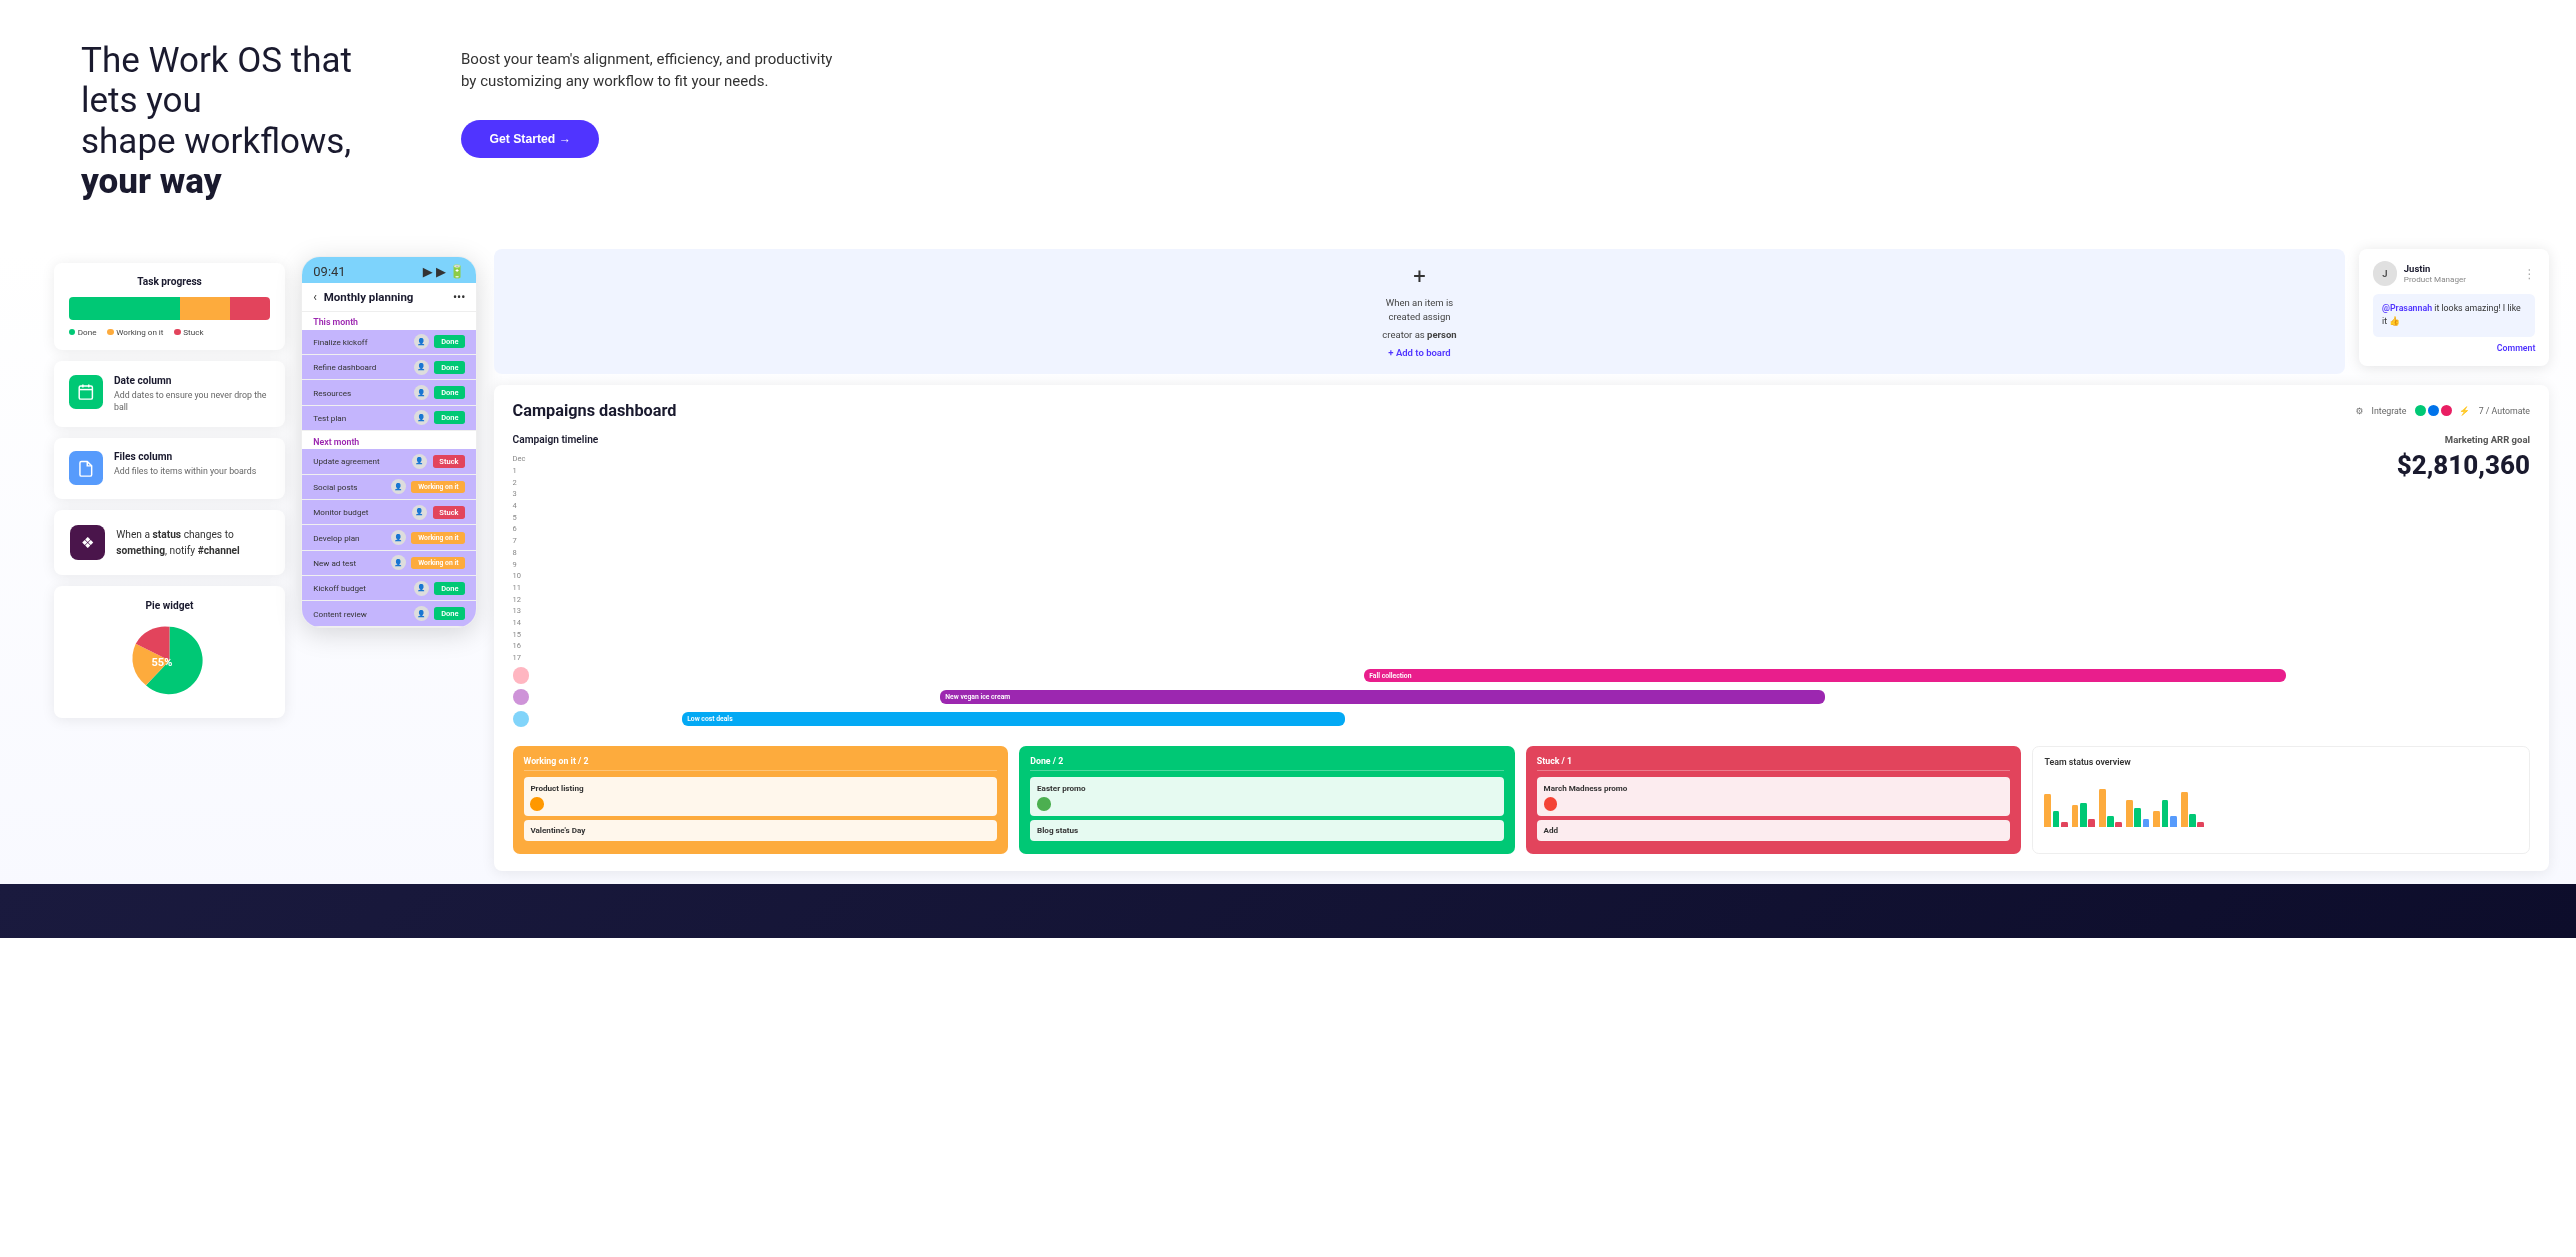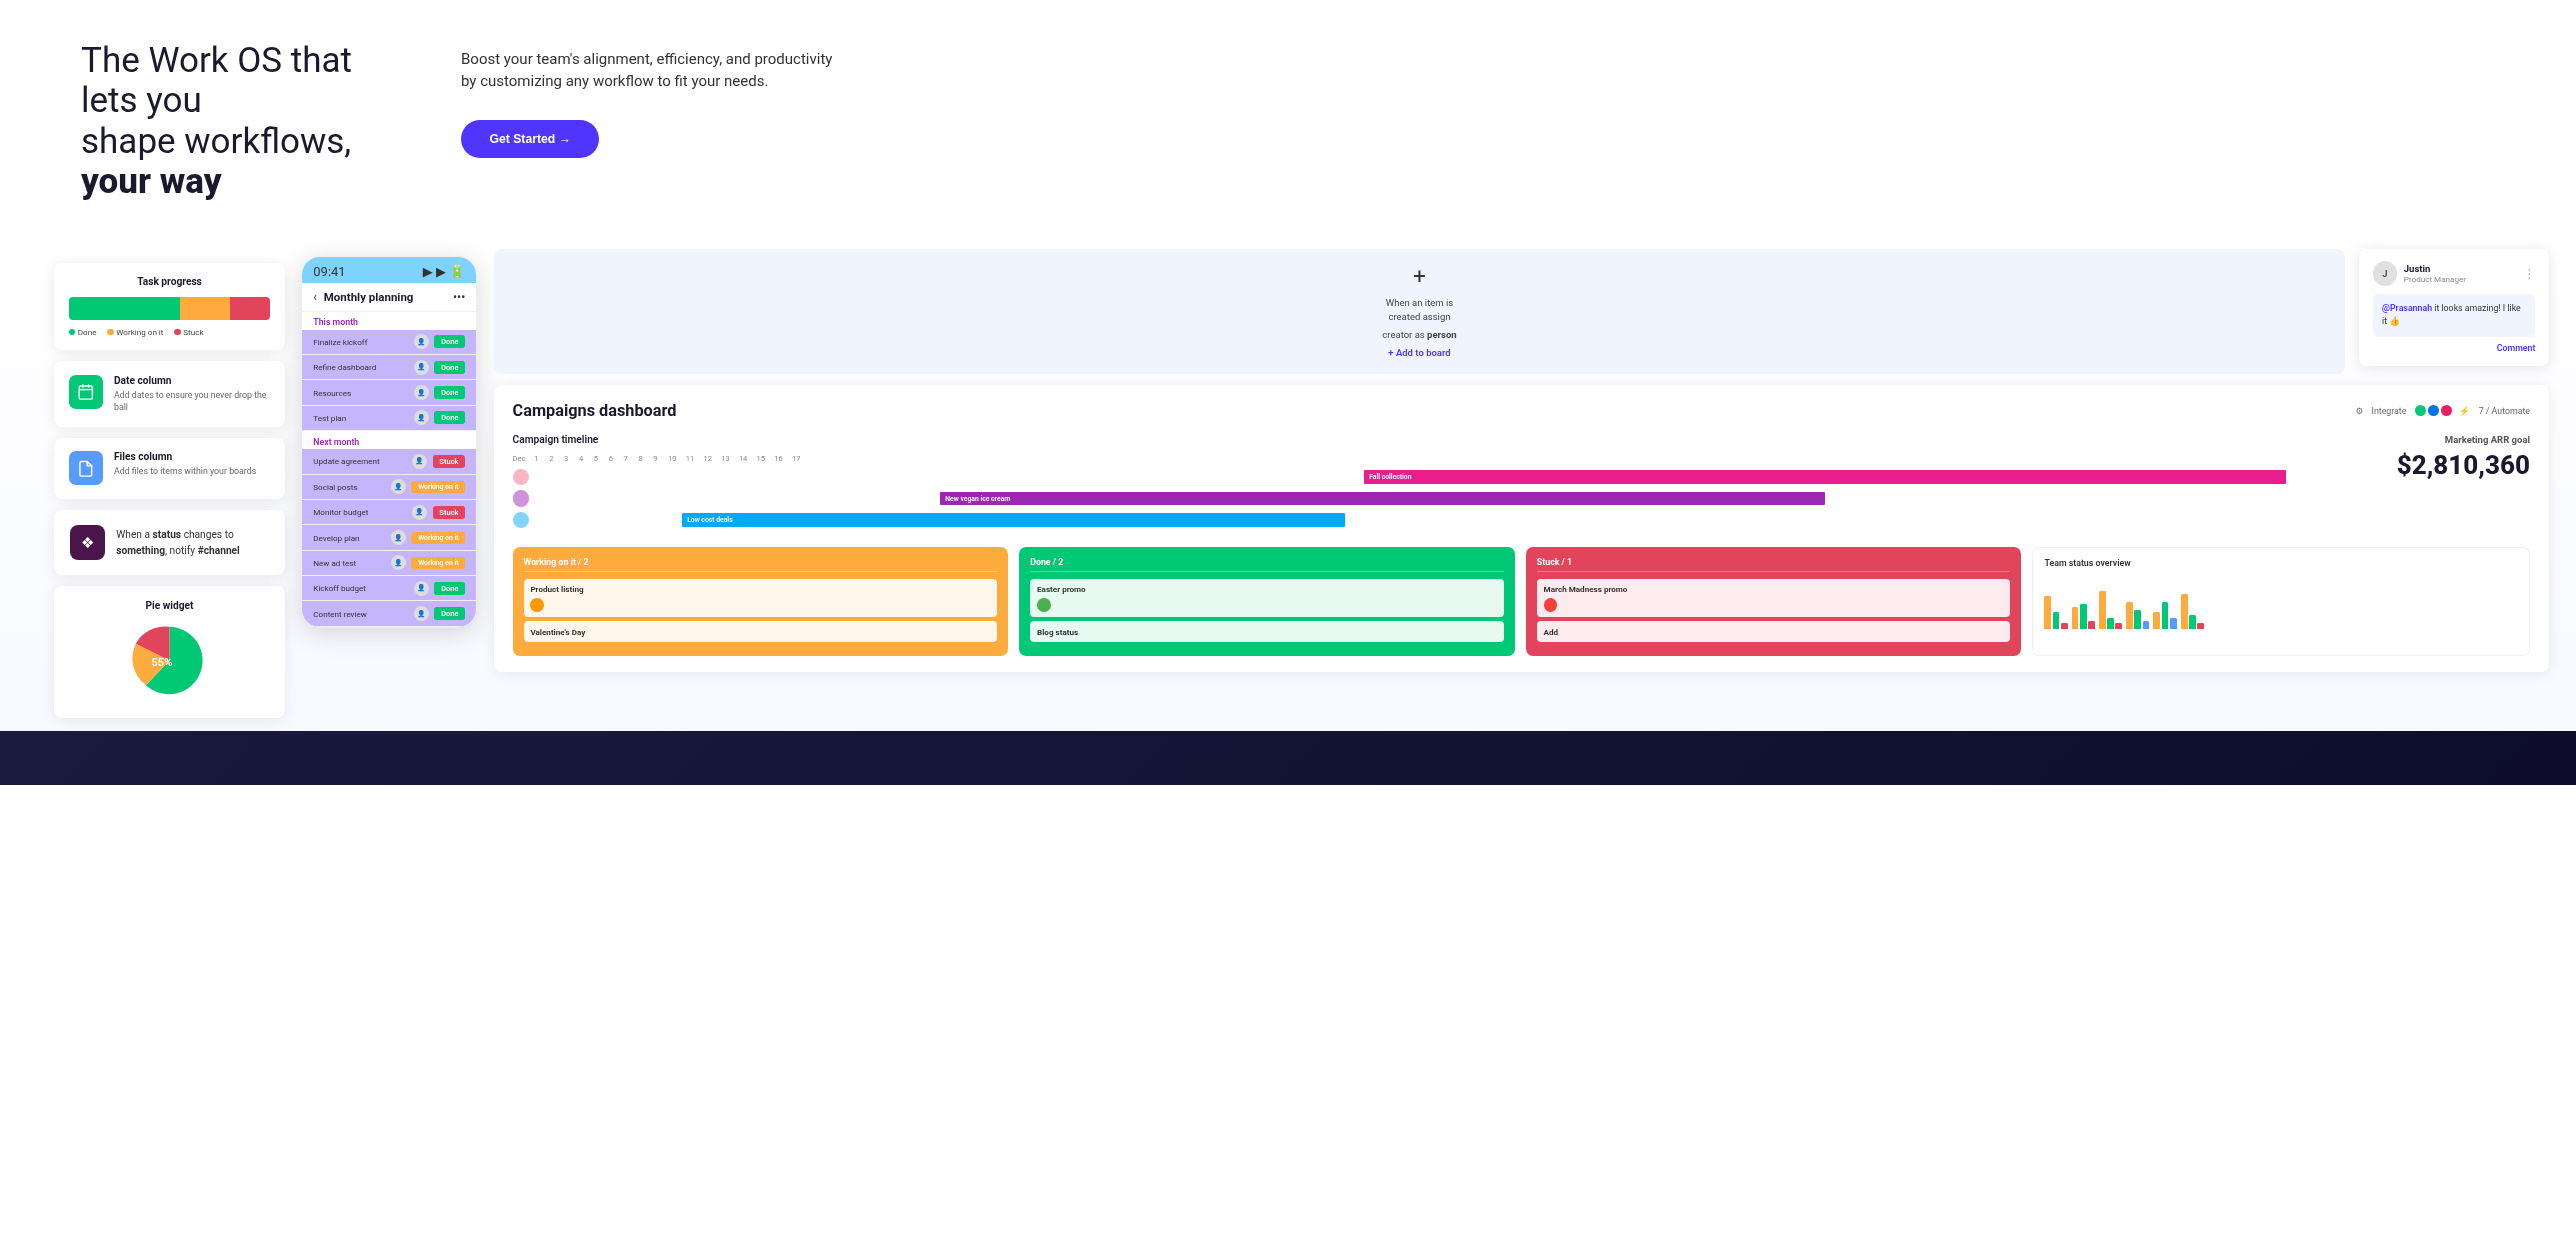--- a/index.html
+++ b/index.html
@@ -456,20 +456,21 @@
 
     .timeline-section { flex: 1; }
     .timeline-section h4 { font-size: 10.2px; font-weight: 600; margin-bottom: 9.5px; color: #1a1a2e; }
 
     .timeline-header {
       display: flex;
       font-size: 7.5px;
       color: #888;
       margin-bottom: 5.4px;
       gap: 2.7px;
+      flex-direction: column;
     }
 
     .timeline-row {
       display: flex;
       align-items: center;
       margin-bottom: 5.4px;
       gap: 5.4px;
     }
 
     .timeline-avatar {
@@ -482,21 +483,21 @@
 
     .timeline-bar-container {
       flex: 1;
       position: relative;
       height: 13.6px;
     }
 
     .timeline-bar {
       position: absolute;
       height: 100%;
-      border-radius: 1px;
+      border-radius: 6px;
       display: flex;
       align-items: center;
       padding: 0 5.4px;
       font-size: 6.8px;
       color: #fff;
       font-weight: 600;
       white-space: nowrap;
     }
 
     .arr-section {

